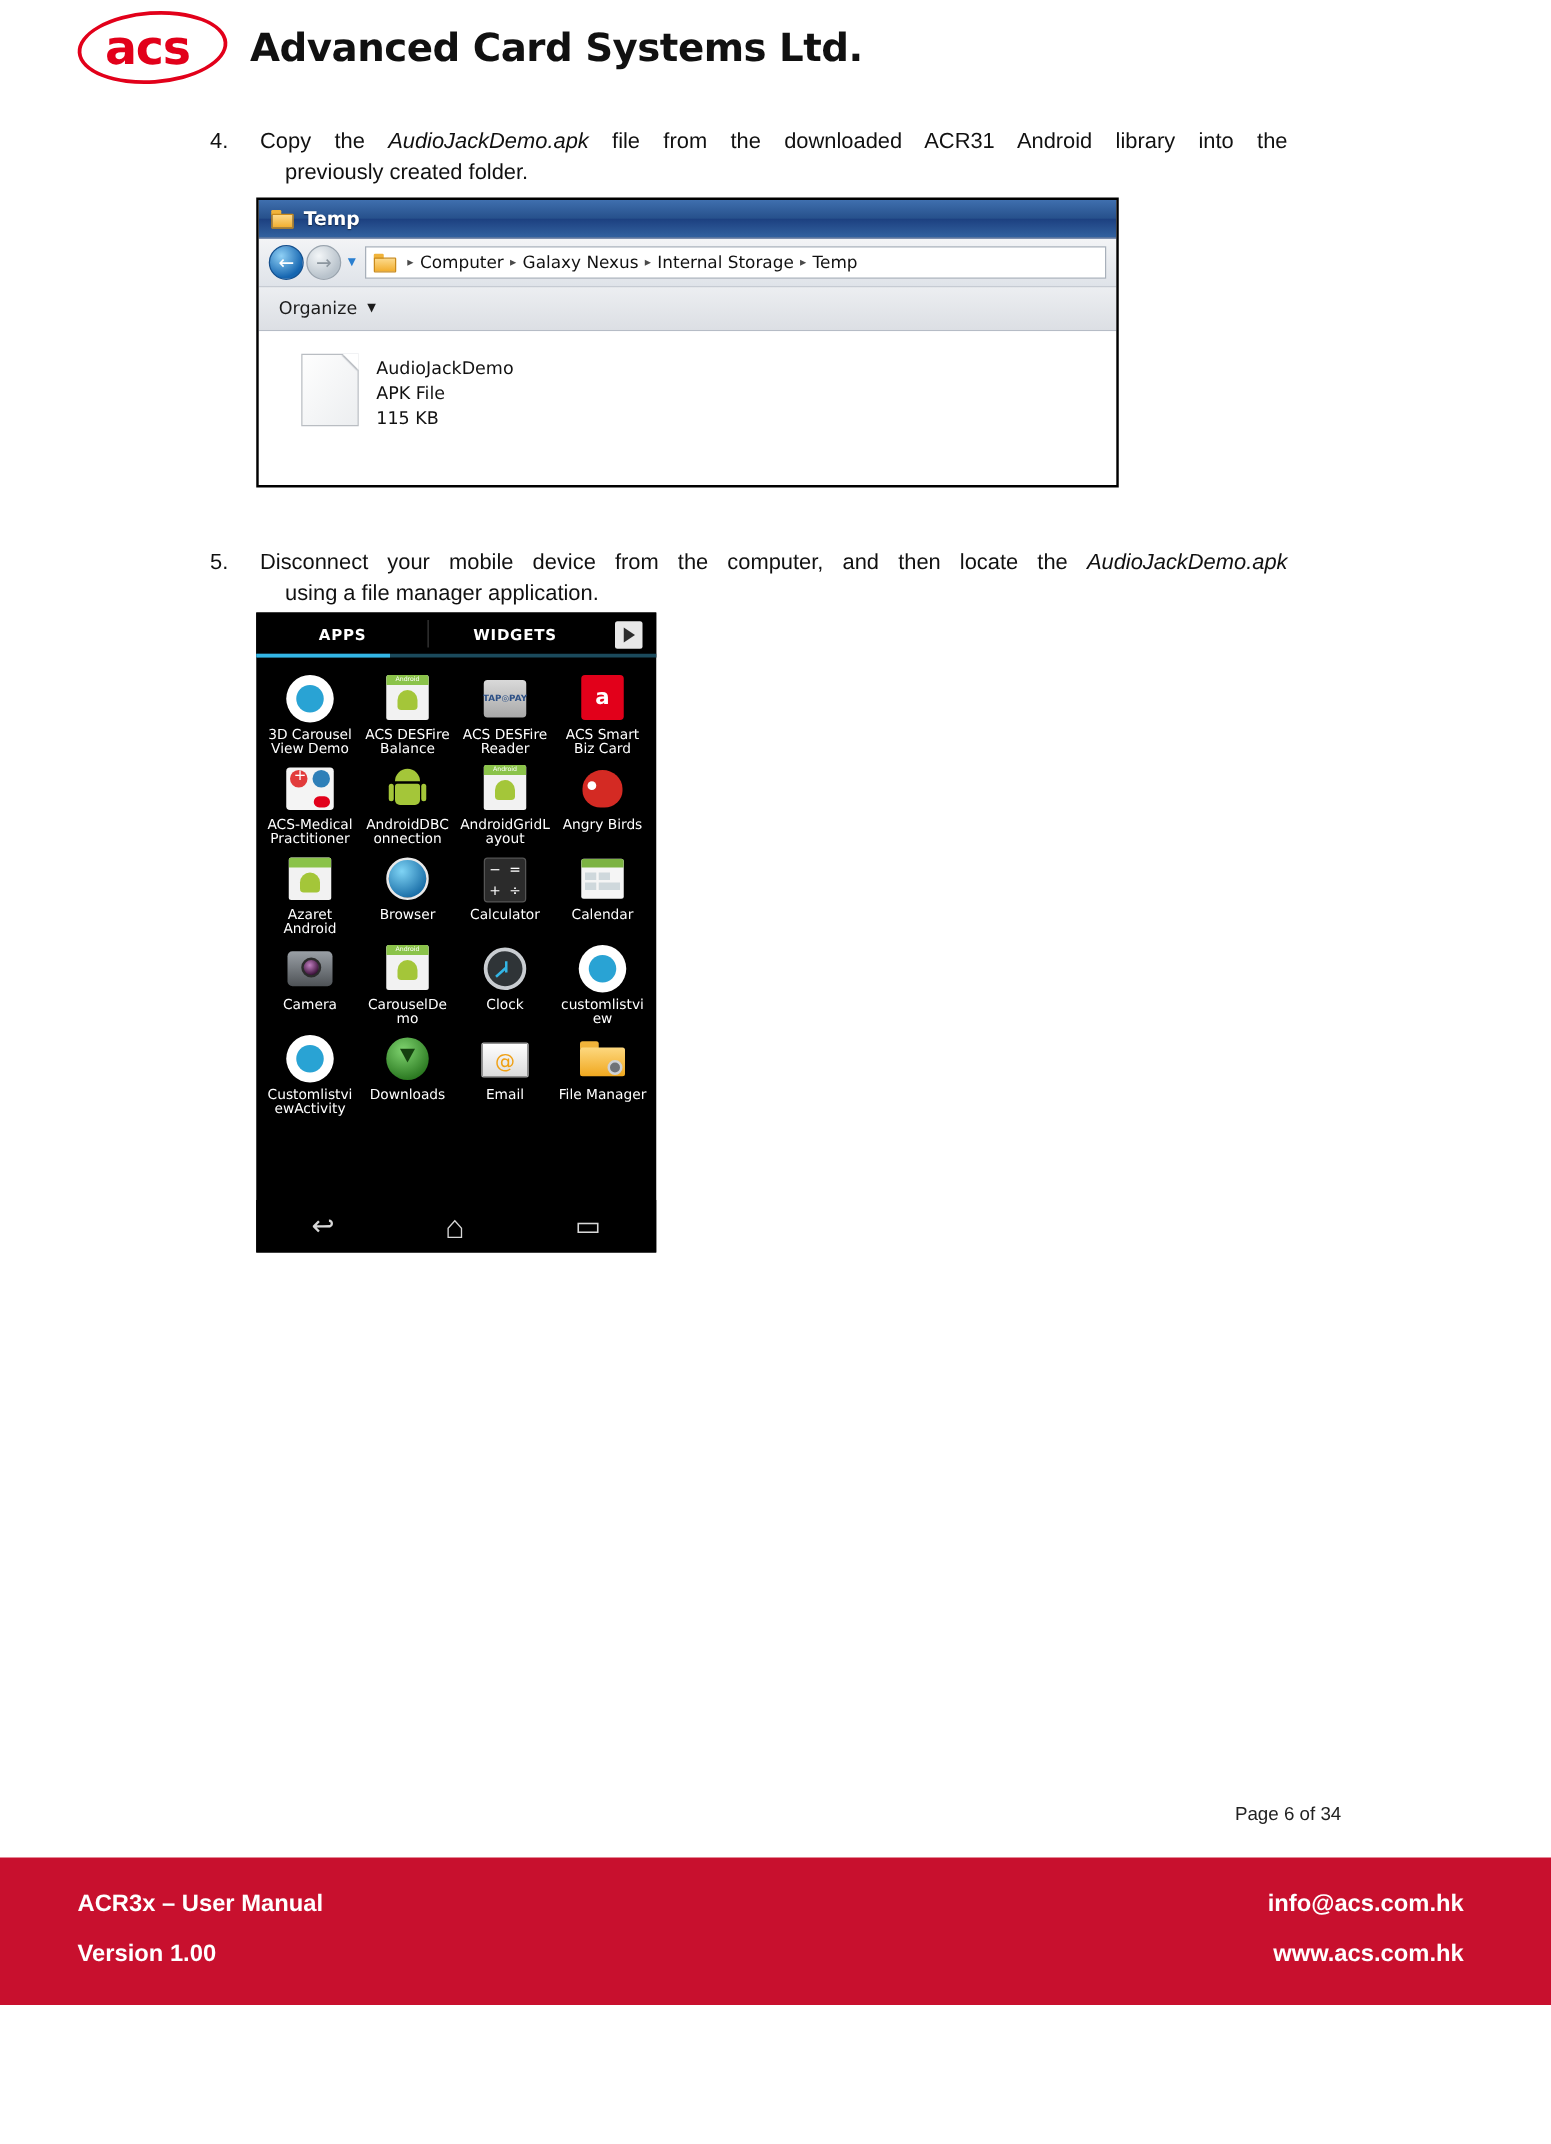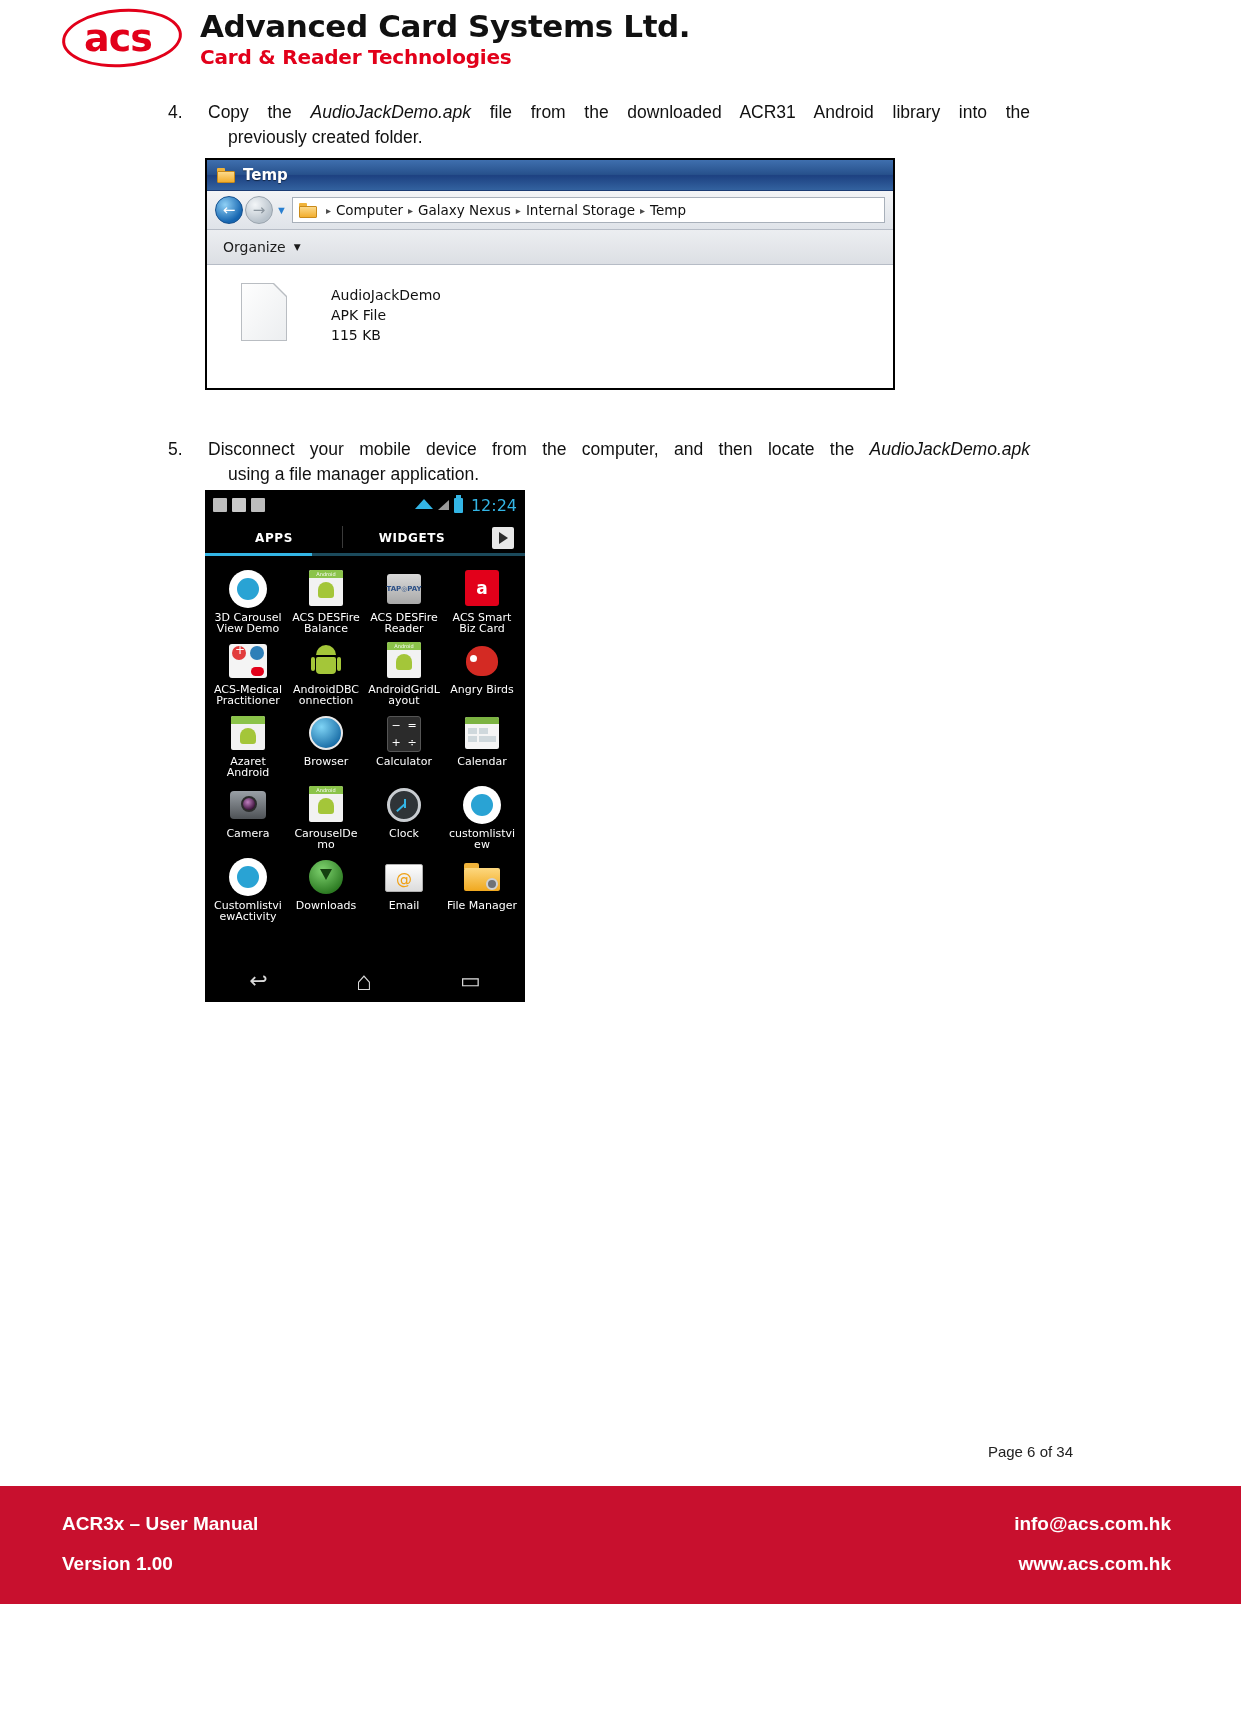--- a/index.html
+++ b/index.html
@@ -240,21 +240,20 @@
     border-style: solid;
     border-color: transparent #ffffff transparent transparent;
     filter: drop-shadow(-1px 1px 0 #b9bdc2);
   }
   .file-meta {
     font-size: 14px;
     line-height: 20px;
     font-family: "DejaVu Sans", sans-serif;
     color: #111;
     padding-top: 2px;
-    margin-left: 30px;
   }
 
   
   .phone {
     position: absolute;
     left: 205px;
     top: 490px;
     width: 320px;
     height: 512px;
     background: #000;
@@ -710,21 +709,20 @@
 <body>
 
 <div class="page-header">
   <div class="logo-wrap">
     <div class="logo-mark">
       <div class="logo-ellipse"></div>
       <div class="logo-acs">acs</div>
     </div>
     <div class="logo-text">
       <div class="logo-title">Advanced Card Systems Ltd.</div>
-      <div class="logo-sub">Card &amp; Reader Technologies</div>
     </div>
   </div>
 </div>
 
 <div class="step" id="step4">
   <div class="step-num">4.</div>
   <div class="step-body">
     <div class="just-line"><span>Copy the </span><i>AudioJackDemo.apk</i><span> file from the downloaded ACR31 Android library into the</span></div>
     <div class="last-line">previously created folder.</div>
   </div>
@@ -777,33 +775,20 @@
 <div class="step" id="step5">
   <div class="step-num">5.</div>
   <div class="step-body">
     <div class="just-line"><span>Disconnect your mobile device from the computer, and then locate the </span><i>AudioJackDemo.apk</i></div>
     <div class="last-line">using a file manager application.</div>
   </div>
 </div>
 
 <div class="phone">
 
-  <div class="statusbar">
-    <span class="sb-left">
-      <span class="sb-ico download"></span>
-      <span class="sb-ico image"></span>
-      <span class="sb-ico play"></span>
-    </span>
-    <span class="sb-right">
-      <span class="wifi-ico"></span>
-      <span class="sig-ico"></span>
-      <span class="batt-ico"></span>
-      <span class="sb-time">12:24</span>
-    </span>
-  </div>
 
   <div class="tabrow">
     <div class="tab sep">
       <span>APPS</span>
     </div>
     <div class="tab">
       <span>WIDGETS</span>
     </div>
     <div class="shop-btn">
       <span class="shop-ico"></span>

